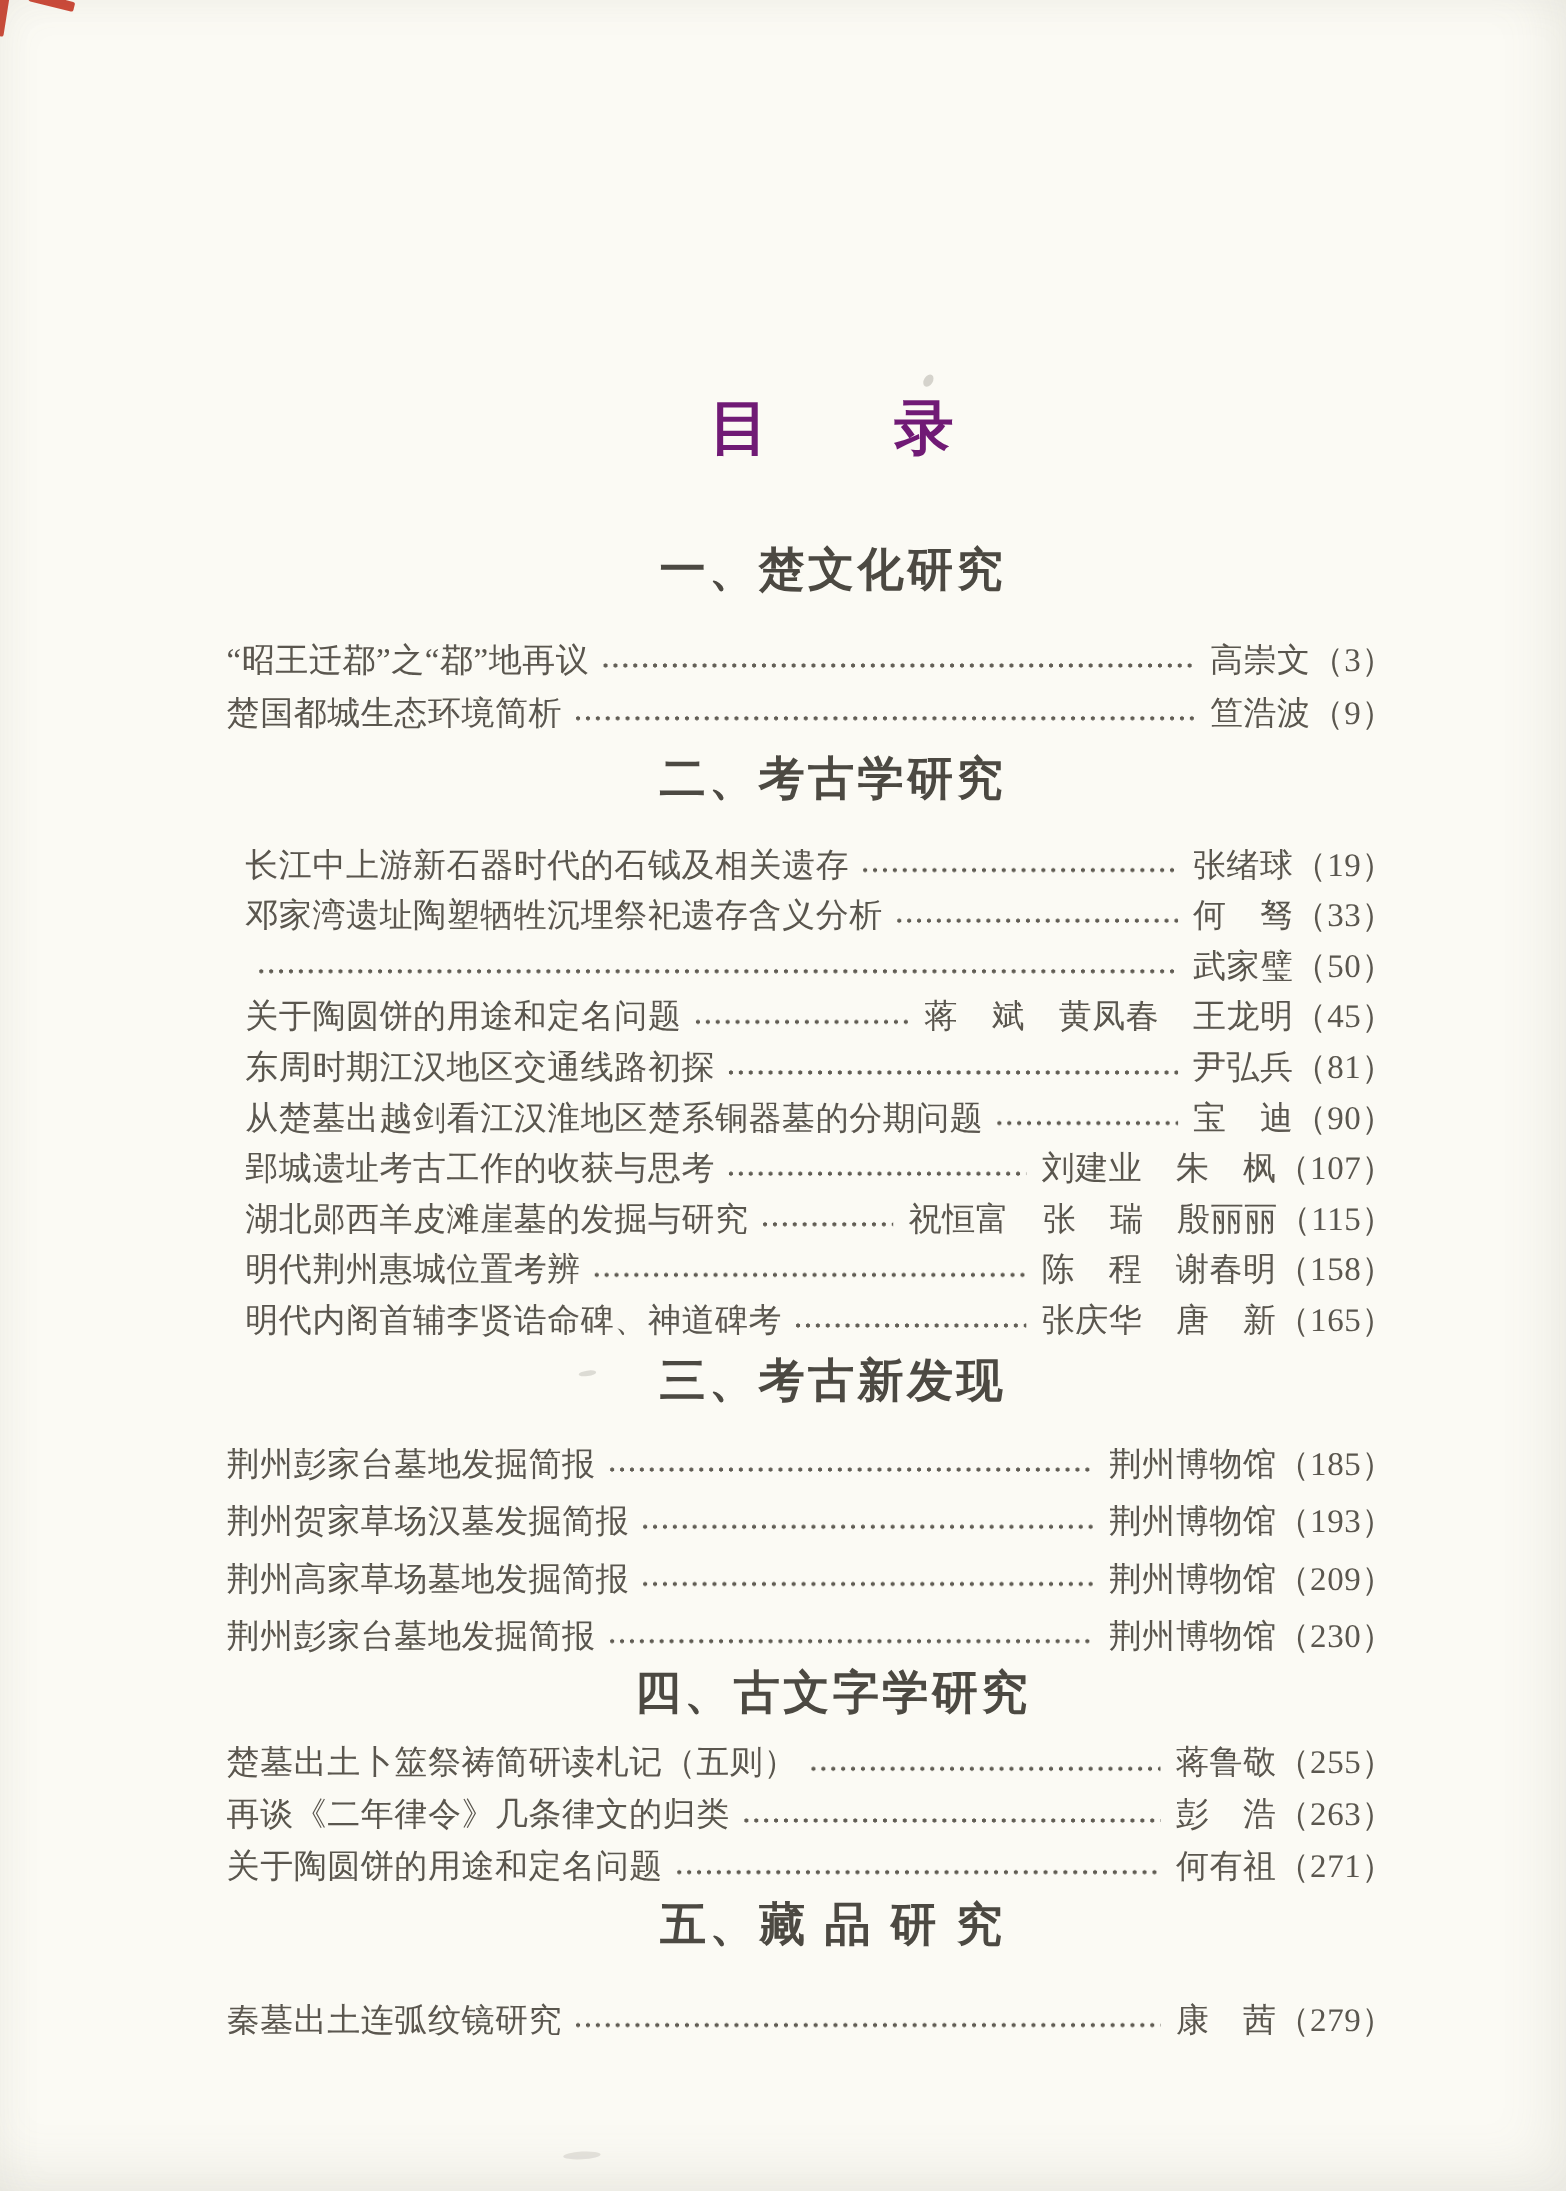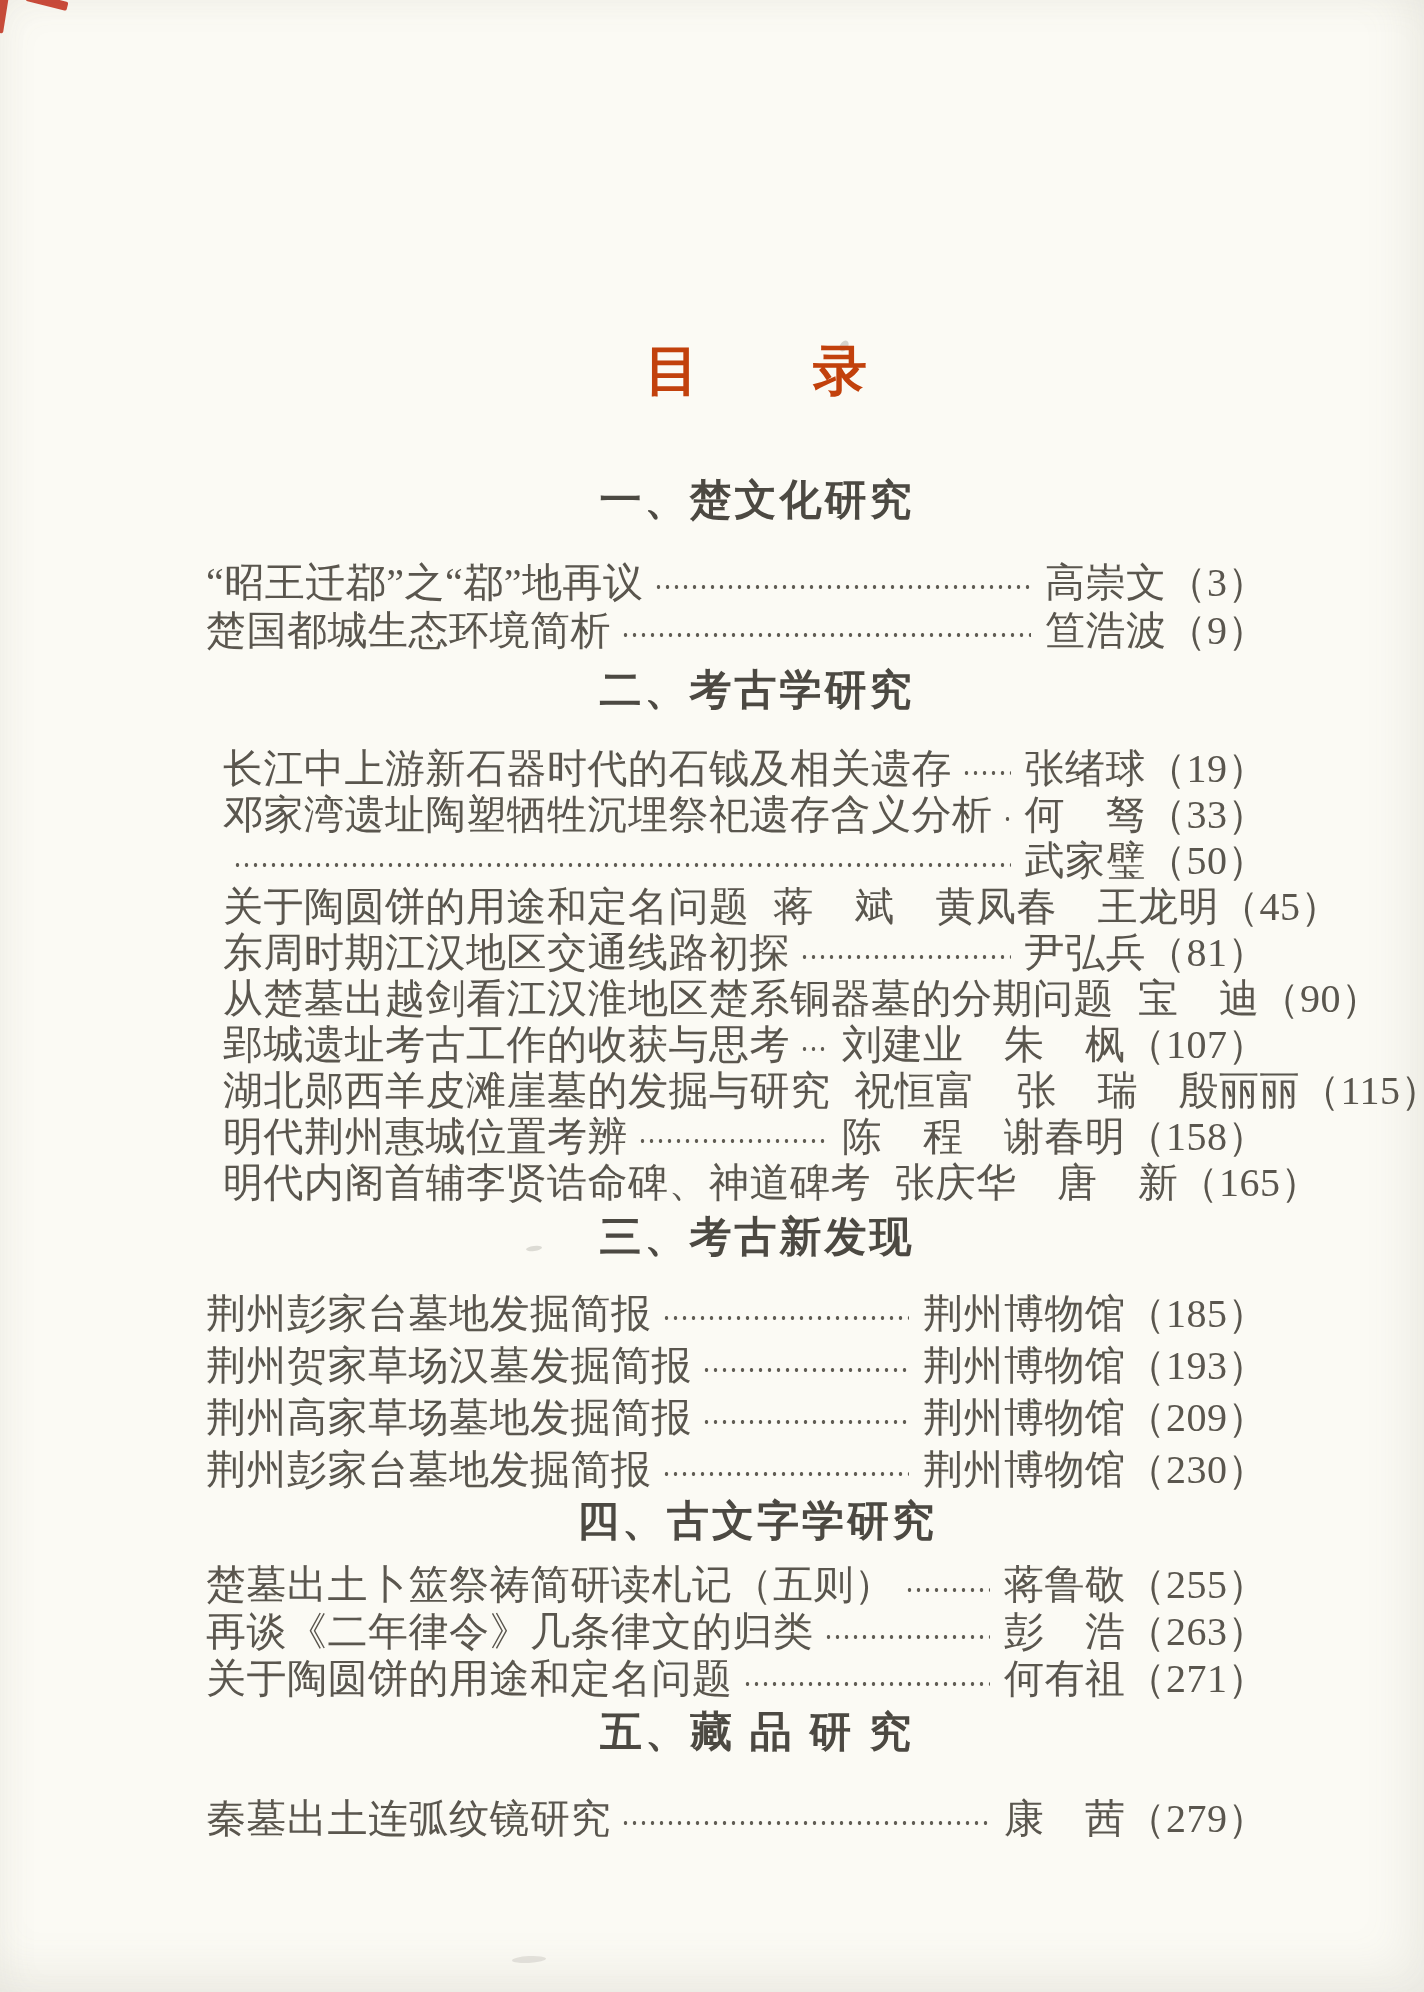--- a/index.html
+++ b/index.html
@@ -22,46 +22,46 @@
     box-shadow: inset -16px -20px 46px rgba(120,114,98,0.10),
                 inset 10px 8px 34px rgba(120,114,98,0.05);
   }
   .content{
     position:absolute;
     left:206px;top:0;
     width:1062px;
     padding-top:342px;
   }
   .doc-title{
-    margin:0;
+    margin:18px;
     text-align:center;
     transform:translateX(20px);
     font-size:54px;
     line-height:58px;
     font-weight:bold;
-    color:#c2410c;
+    color:#701a75;
     letter-spacing:2px;
     font-family:"Liberation Serif","DejaVu Serif",serif;
   }
   .sec-heading{
     margin:0;
     text-align:center;
     transform:translateX(20px);
     font-family:"Liberation Sans","DejaVu Sans",sans-serif;
     font-weight:bold;
     font-size:42px;
     line-height:44px;
     letter-spacing:3px;
     color:#4c4942;
   }
   .entries{margin:0;}
   .entry{
     display:flex;
     align-items:center;
-    font-size:40px;
+    font-size:30px;
     color:#5a564e;
   }
   .entry-title{white-space:nowrap;letter-spacing:0.5px;}
   .leader{
     flex:1 1 auto;
     height:6px;
     margin:10px 14px 0 10px;
     background-image:radial-gradient(circle,#605c53 1.6px,transparent 2.1px);
     background-size:9px 6px;
     background-position:left center;

